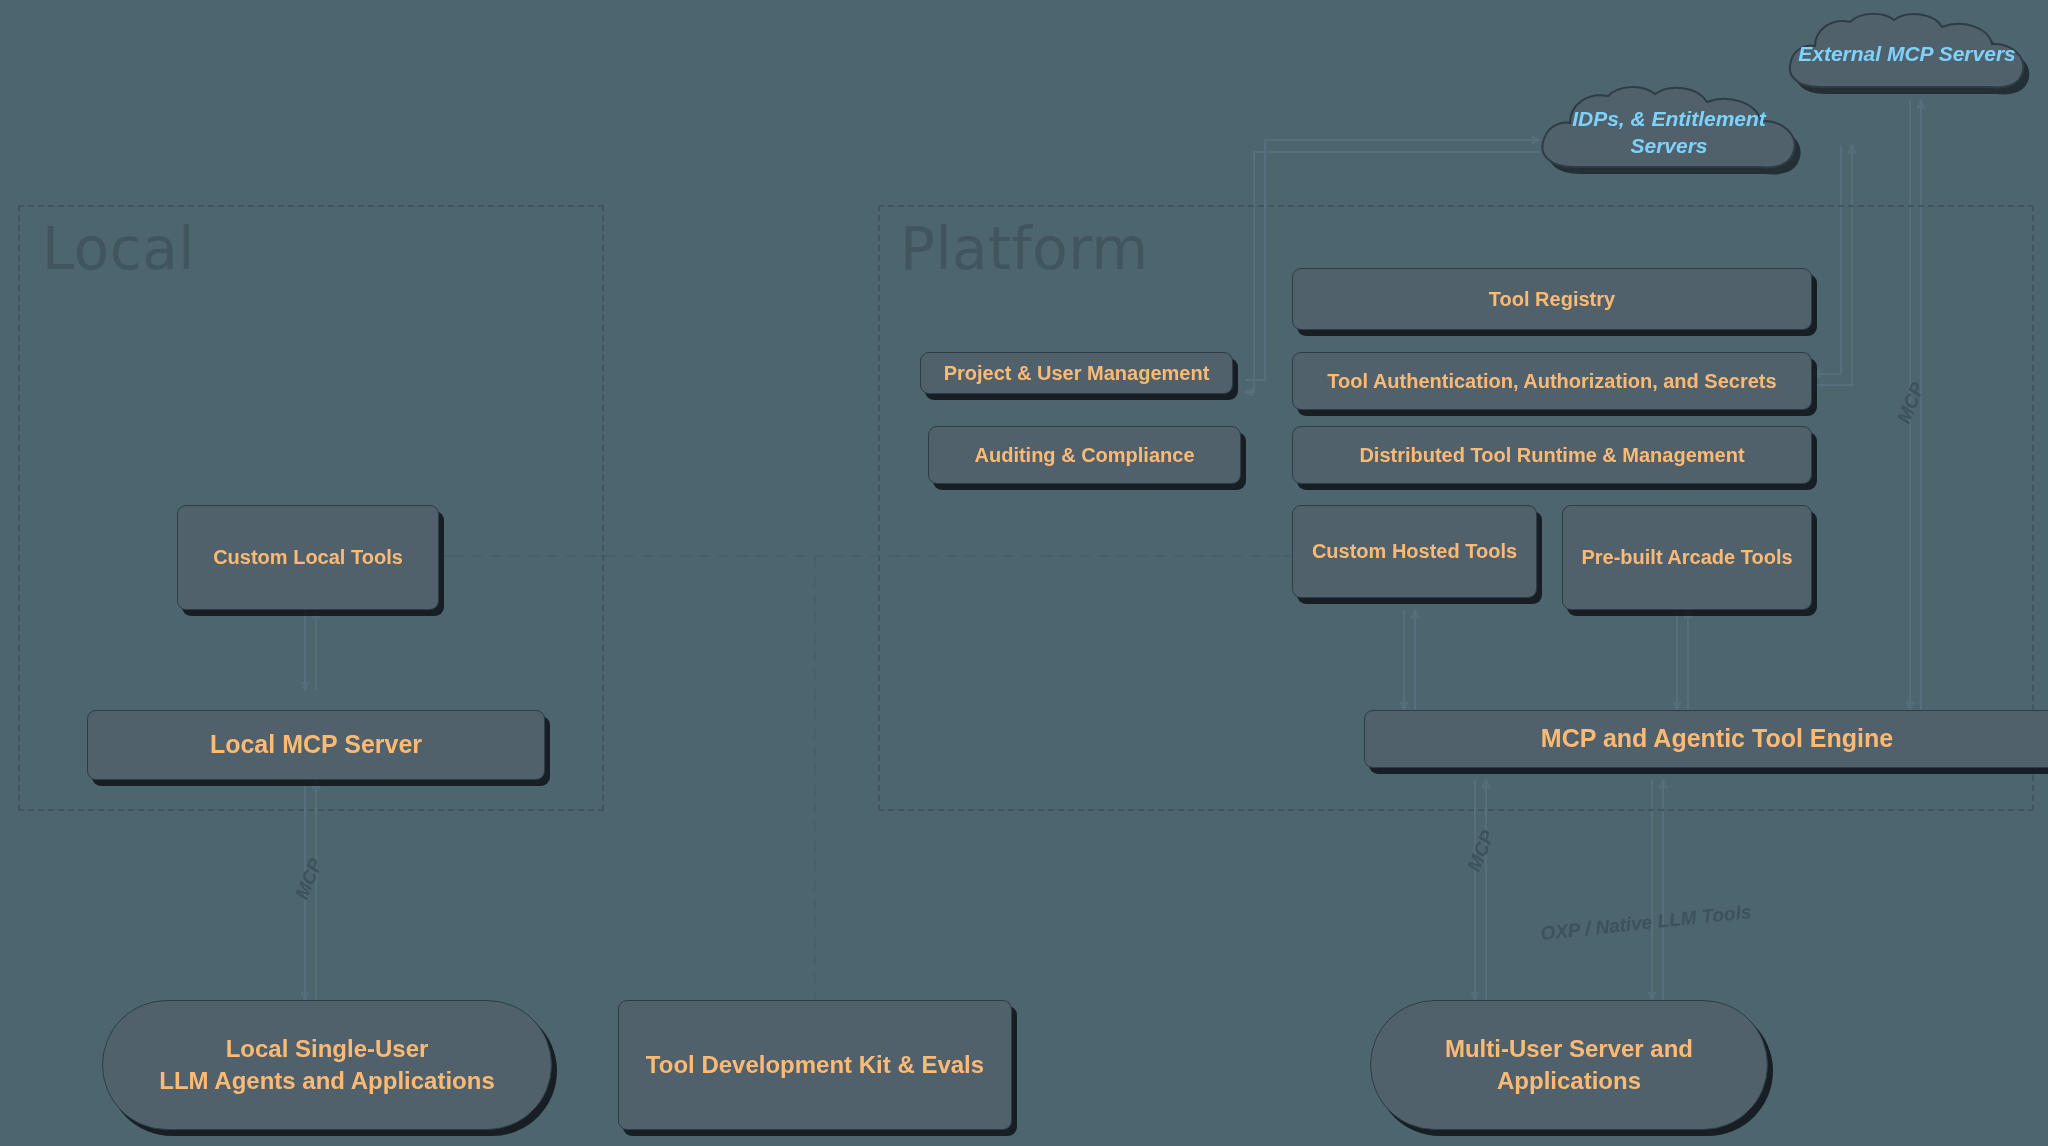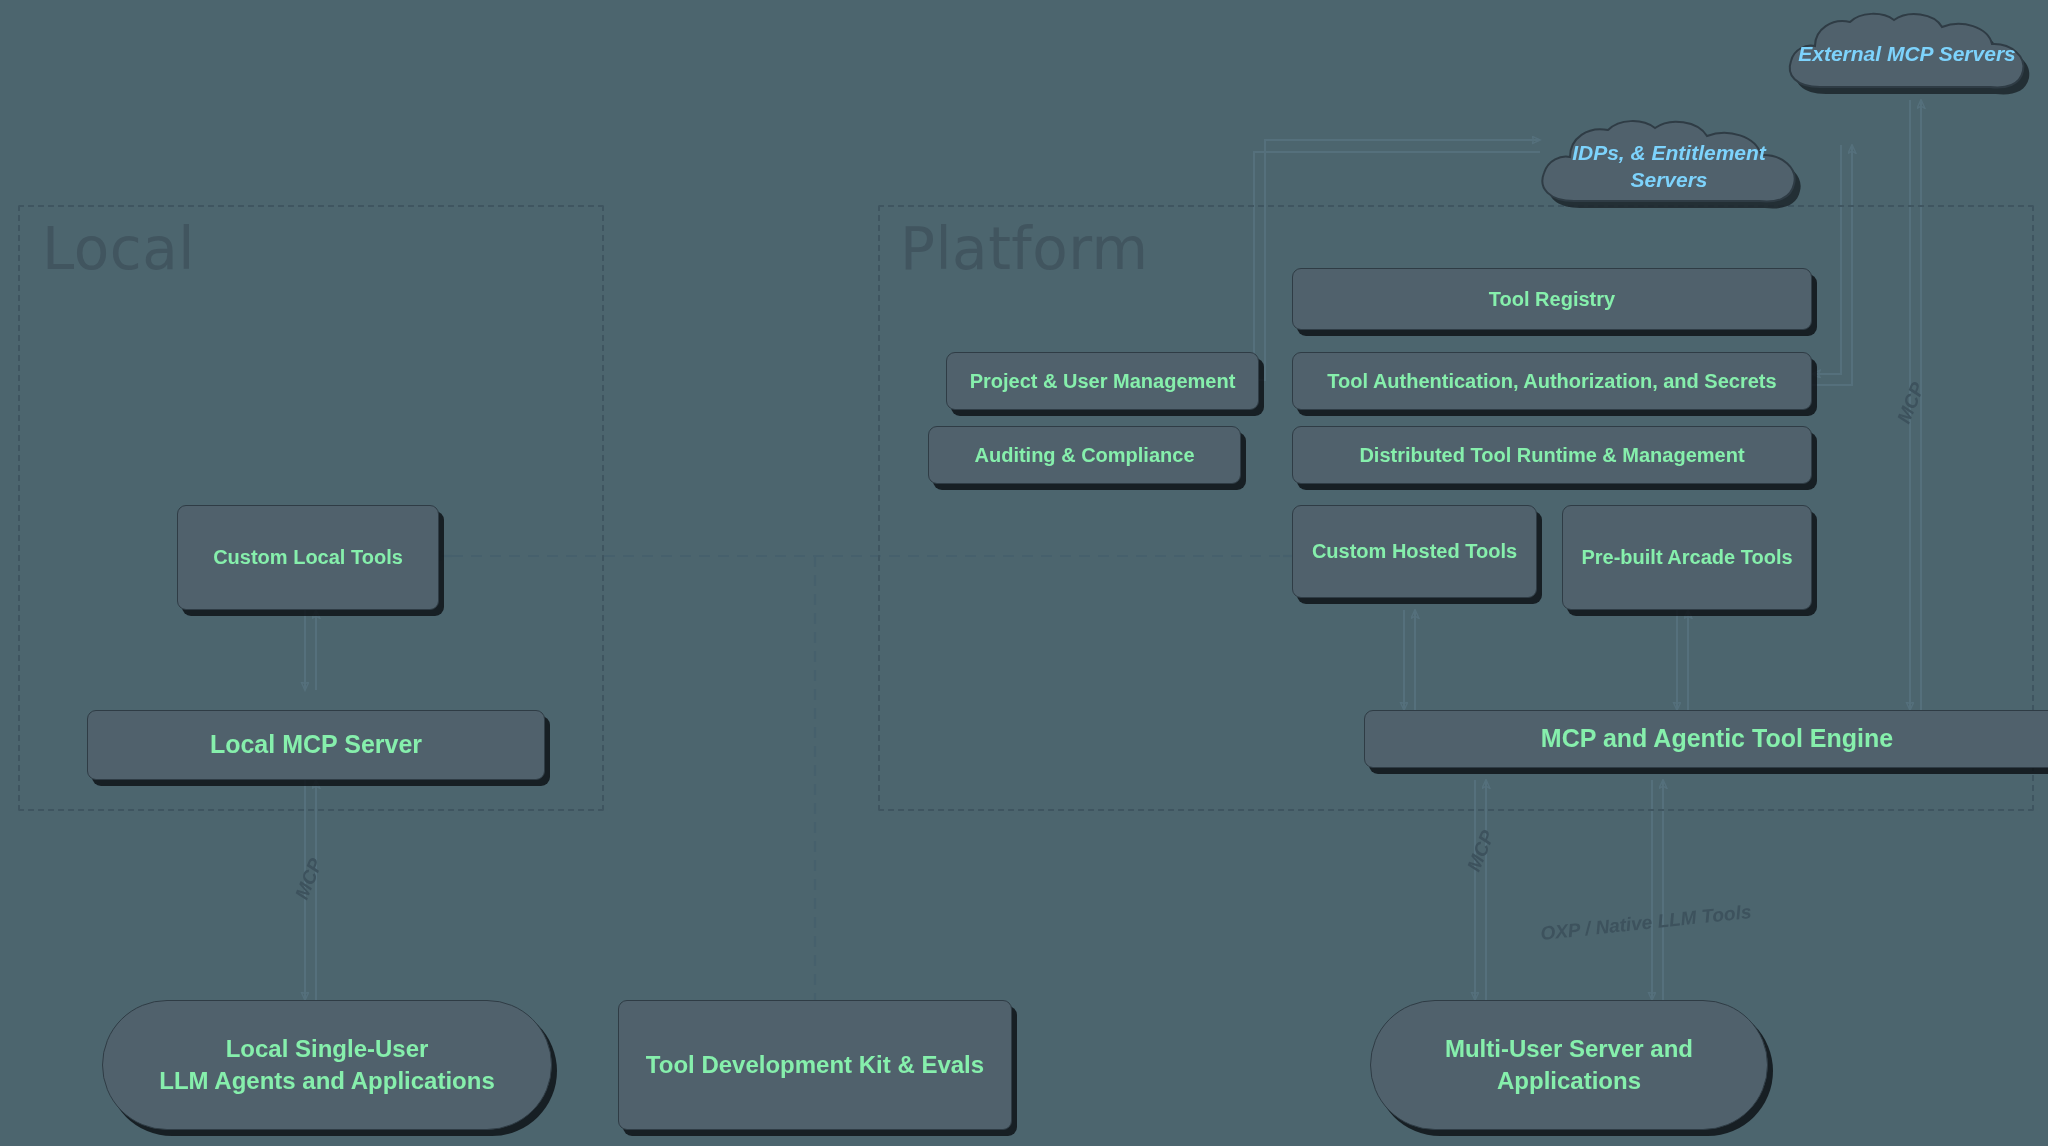--- a/index.html
+++ b/index.html
@@ -6,21 +6,21 @@
   body{width:2048px;height:1146px;overflow:hidden;font-family:"Liberation Sans",sans-serif;}
   #stage{position:relative;width:2048px;height:1146px;background:#4c656e;}
 
   .zone{position:absolute;border:2px dashed #3f5560;border-radius:2px;}
   .zone-label{position:absolute;font-size:58px;font-weight:400;color:#41555f;letter-spacing:0.5px;
               font-family:"DejaVu Sans",sans-serif;}
 
   .node{position:absolute;box-sizing:border-box;background:#50616c;border:1.6px solid #2f3c45;
         border-radius:9px;box-shadow:5px 6px 0 rgba(10,14,18,0.80);
         display:flex;align-items:center;justify-content:center;text-align:center;
-        color:#86efac;font-size:20px;font-weight:600;line-height:1.35;padding:6px 14px;}
+        color:#fdba74;font-size:20px;font-weight:600;line-height:1.35;padding:6px 14px;}
   .node.big{font-size:25px;font-weight:600;}
   .node.term{border-radius:90px;font-size:24px;font-weight:700;}
   .node.sq{border-radius:9px;font-size:24px;font-weight:700;}
 
   .cloud{position:absolute;color:#7dd3fc;font-style:italic;font-weight:700;font-size:21px;
          display:flex;align-items:center;justify-content:center;text-align:center;line-height:1.3;}
   .cloud svg{position:absolute;inset:0;width:100%;height:100%;}
   .cloud span{position:relative;z-index:2;padding:0 18px;}
 
   svg.wires{position:absolute;left:0;top:0;width:2048px;height:1146px;overflow:visible;pointer-events:none;}
@@ -96,35 +96,35 @@
                  C78,-1 100,-2 112,7 C126,-3 152,0 160,14 C180,6 206,14 210,31
                  C230,30 244,44 241,58 C238,72 224,76 208,74 Z" fill="#1c262c" opacity="0.85" transform="translate(6,7)"></path>
         <path d="M38,74 C14,74 4,62 9,48 C12,36 24,31 33,33 C33,16 50,5 68,9
                  C78,-1 100,-2 112,7 C126,-3 152,0 160,14 C180,6 206,14 210,31
                  C230,30 244,44 241,58 C238,72 224,76 208,74 Z" fill="#50616c" stroke="#2f3c45" stroke-width="2"></path>
       </g>
     </svg>
     <span>External MCP Servers</span>
   </div>
 
-  <div class="cloud" style="left:1530px;top:116px;width:278px;height:100px;">
+  <div class="cloud" style="left:1530px;top:82px;width:278px;height:100px;">
     <svg viewBox="0 0 278 100" preserveAspectRatio="none">
       <g transform="translate(4,5)">
         <path d="M40,80 C15,80 4,67 10,52 C14,39 27,34 36,36 C36,17 54,5 74,9
                  C85,-2 108,-3 121,7 C136,-4 164,0 173,15 C194,7 222,15 227,34
                  C249,33 264,48 260,63 C257,78 242,82 225,80 Z" fill="#1c262c" opacity="0.85" transform="translate(6,7)"></path>
         <path d="M40,80 C15,80 4,67 10,52 C14,39 27,34 36,36 C36,17 54,5 74,9
                  C85,-2 108,-3 121,7 C136,-4 164,0 173,15 C194,7 222,15 227,34
                  C249,33 264,48 260,63 C257,78 242,82 225,80 Z" fill="#50616c" stroke="#2f3c45" stroke-width="2"></path>
       </g>
     </svg>
     <span>IDPs, &amp; Entitlement Servers</span>
   </div>
 
-  <div class="node" style="left:946px;top:352px;width:313px;height:58px;">Project &amp; User Management</div>
+  <div class="node" style="left:920px;top:352px;width:313px;height:42px;">Project &amp; User Management</div>
   <div class="node" style="left:928px;top:426px;width:313px;height:58px;">Auditing &amp; Compliance</div>
 
   <div class="node" style="left:1292px;top:268px;width:520px;height:62px;">Tool Registry</div>
   <div class="node" style="left:1292px;top:352px;width:520px;height:58px;">Tool Authentication, Authorization, and Secrets</div>
   <div class="node" style="left:1292px;top:426px;width:520px;height:58px;">Distributed Tool Runtime &amp; Management</div>
 
   <div class="node" style="left:1292px;top:505px;width:245px;height:93px;">Custom Hosted Tools</div>
   <div class="node" style="left:1562px;top:505px;width:250px;height:105px;">Pre-built Arcade Tools</div>
 
   <div class="node big" style="left:1364px;top:710px;width:706px;height:58px;">MCP and Agentic Tool Engine</div>

